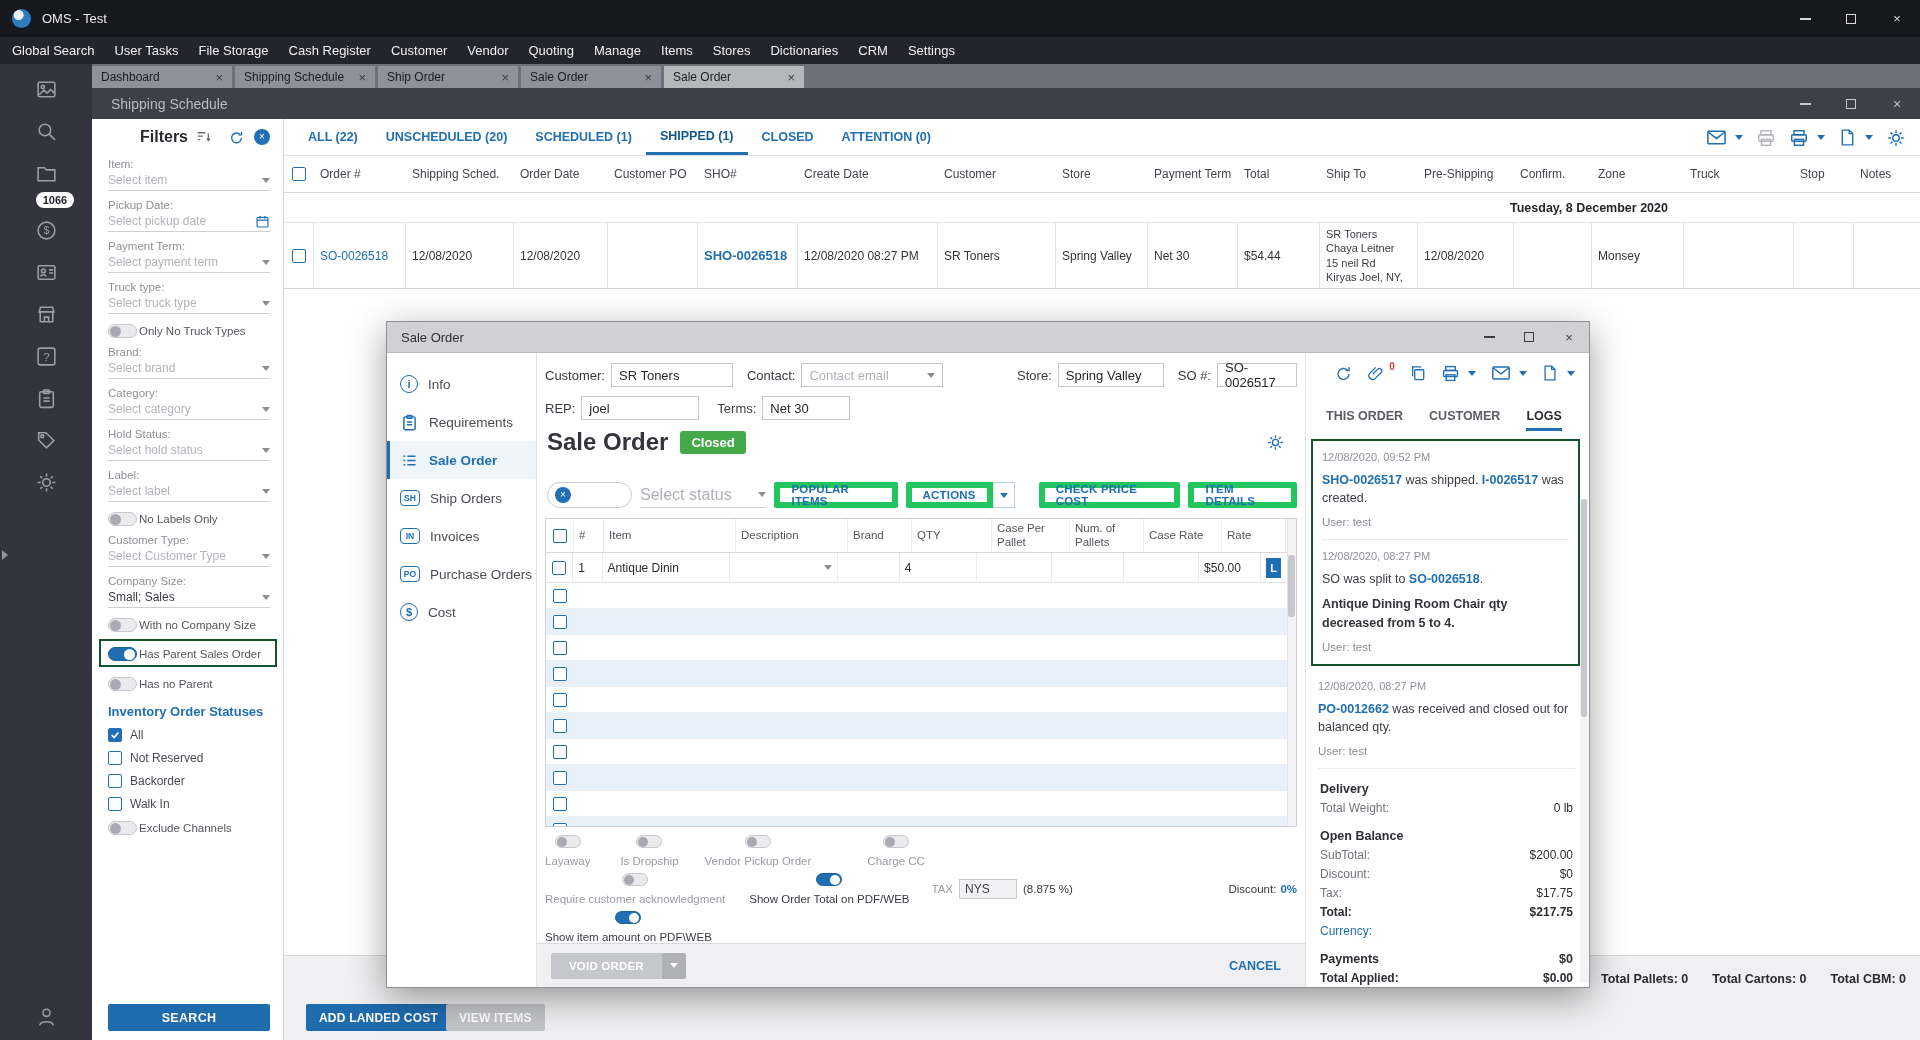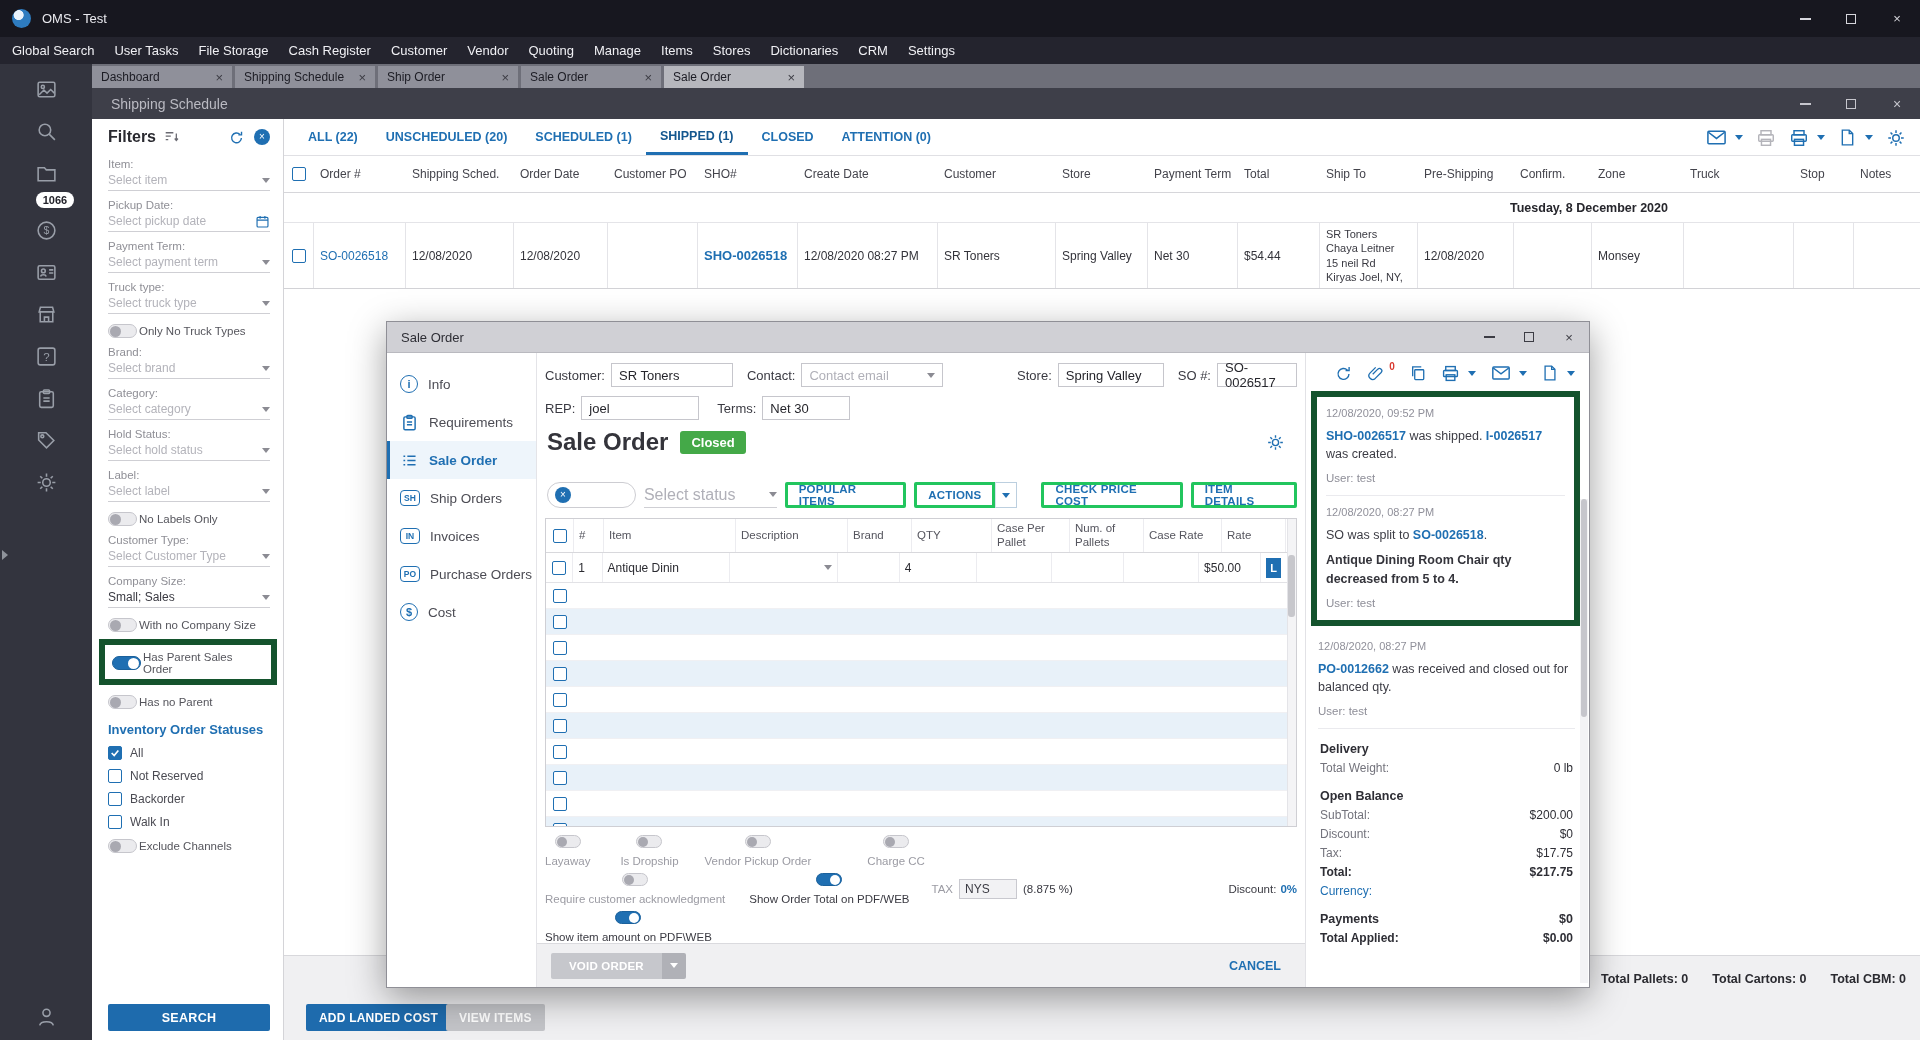--- a/index.html
+++ b/index.html
@@ -50,42 +50,42 @@
   .ss-controls { margin-left:auto; display:flex; height:100%; }
   .ssc { width:46px; height:100%; display:flex; align-items:center; justify-content:center; }
   .ssc .bar-min { background:#c6c6cd; }
   .ssc .box-max { border-color:#c6c6cd; }
   .ssc-x { color:#c6c6cd; font-size:14px; }
 
   
   .filters { position:absolute; left:92px; top:119px; bottom:0; width:192px; background:#fff;
              border-right:1px solid #d4d4d8; padding:9px 13px 9px 16px; display:flex; flex-direction:column;
              overflow:hidden; z-index:7; }
-  .f-head { display:flex; align-items:center; margin-bottom:4px; }
+  .f-head { display:flex; align-items:center; margin-bottom:4px;margin-left:32px; }
   .f-title { font-size:16px; font-weight:bold; color:#2a2a30; }
   .f-sort { margin-left:8px; }
   .f-head-right { margin-left:auto; display:flex; gap:9px; align-items:center; }
   .xcircle { width:16px; height:16px; border-radius:50%; background:#1f6fb2; color:#fff; font-size:10px;
              display:flex; align-items:center; justify-content:center; line-height:1; }
   .f-label { font-size:11.5px; color:#8f8f96; margin-top:8px; }
   .f-control { height:21px; border-bottom:1px solid #cfcfd4; display:flex; align-items:center;
                font-size:12px; color:#b3b3ba; }
   .f-control .val { color:#3a3a42; }
   .car { width:0; height:0; border-left:4px solid transparent; border-right:4px solid transparent;
          border-top:5px solid #8b8b93; margin-left:auto; }
   .car.inl { margin-left:5px; }
   .car.blue { border-top-color:#1f6fb2; }
   .car.white { border-top-color:#fff; }
   .t-row { display:flex; align-items:center; margin-top:10px; gap:2px; }
   .toggle { width:29px; height:14px; border-radius:8px; background:#ebebee; border:1px solid #c6c6cc; position:relative; flex:0 0 auto; }
   .toggle::after { content:""; position:absolute; width:11px; height:11px; border-radius:50%; background:#a9a9b1; left:1px; top:0.5px; }
   .toggle.on { background:#1f6fb2; border-color:#1b619c; }
   .toggle.on::after { background:#fff; left:auto; right:1px; }
   .t-label { font-size:11.5px; color:#55555c; }
-  .annotation { border:6px solid #14532d; }
+  .annotation { border:2px solid #14532d; }
   .ann-filter { margin:7px -7px 0 -9px; padding:4px 7px 4px 7px; }
   .ann-filter .t-row { margin-top:2px; }
   .f-section-title { color:#1f6fb2; font-size:13px; font-weight:bold; margin-top:13px; }
   .cb-row { display:flex; align-items:center; gap:8px; margin-top:9px; }
   .cbox { width:14px; height:14px; border:1.5px solid #1f6fb2; border-radius:2px; flex:0 0 auto;
           display:fl ex; display:flex; align-items:center; justify-content:center; background:#fff; }
   .cbox.checked { background:#1f6fb2; }
   .cb-label { font-size:12px; color:#4a4a52; }
   .f-search { margin-top:auto; height:27px; background:#1e6bad; color:#fff; font-size:12.5px; font-weight:bold;
               display:flex; align-items:center; justify-content:center; border-radius:2px; letter-spacing:.3px; }
@@ -151,21 +151,21 @@
   .mf-input .ph { color:#b0b0b8; }
   .push { margin-left:auto; }
   .m-heading-row { display:flex; align-items:center; margin:8px 0 2px 2px; }
   .m-heading { font-size:24px; font-weight:600; color:#34343b; }
   .m-badge { background:#44a948; color:#fff; font-size:13px; font-weight:bold; border-radius:3px; padding:4px 11px; margin-left:12px; }
   .gear-btn { margin-left:auto; margin-right:12px; }
 
   .m-toolbar { display:flex; align-items:center; gap:8px; margin:24px 0 8px 2px; }
   .clear-pill { width:92px; height:26px; border:1px solid #cdcdd2; border-radius:13px; display:flex; align-items:center; padding-left:7px; }
   .status-sel { width:138px; height:26px; border-bottom:1px solid #cfcfd4; display:flex; align-items:center; font-size:16px; color:#b0b0b8; }
-  .tb-btn { height:26px; border:3px solid #22c55e; background:#fff; color:#1f6fb2; font-size:11.5px; font-weight:bold;
+  .tb-btn { height:26px; border:6px solid #22c55e; background:#fff; color:#1f6fb2; font-size:11.5px; font-weight:bold;
             display:flex; align-items:center; padding:0 11px; border-radius:2px; letter-spacing:.2px; }
   .tb-split { display:flex; }
   .tb-caret-box { width:22px; height:26px; border:1px solid #bccfdf; border-left:1px solid #d5e2ee; display:flex; align-items:center; justify-content:center; }
   .tb-caret-box .car { margin:0; }
 
   .items-wrap { border:1px solid #cfcfd4; margin-top:2px; position:relative; height:322px; overflow:hidden; }
   .it-header { display:flex; border-bottom:1px solid #d8d8dc; height:34px; }
   .ih { font-size:11.5px; color:#55555e; padding:0 5px; border-right:1px solid #ececf0; display:flex; align-items:center; line-height:1.15; }
   .iw-cb{width:28px; justify-content:center;} .iw-num{width:30px} .iw-item{width:132px} .iw-desc{width:112px}
   .iw-brand{width:64px} .iw-qty{width:80px} .iw-cpp{width:78px} .iw-nump{width:74px} .iw-crate{width:78px}
@@ -958,20 +958,34 @@
         </span>
         <span class="ic-group blue-ic">
           <svg viewBox="0 0 22 22" width="18" height="18">
               <path d="M5 2.5h8l4 4v13H5z"></path>
               <path d="M13 2.5v4h4"></path>
             </svg>
           <span class="car blue inl"></span>
         </span>
       </div>
 
+      <div class="r-tabs">
+
+          <div class="r-tab">
+            <span>THIS ORDER</span>
+          </div>
+
+          <div class="r-tab">
+            <span>CUSTOMER</span>
+          </div>
+
+          <div class="r-tab active">
+            <span>LOGS</span>
+          </div>
+        </div>
 
       <div class="r-content">
         <div class="annotation ann-logs">
           <div class="log-entry divided">
             <div class="log-ts">12/08/2020, 09:52 PM</div>
             <div class="log-text">
               <span class="log-link">SHO-0026517</span><span> was shipped. </span><span class="log-link">I-0026517</span><span> was created.</span>
             </div>
             <div class="log-user">User: test</div>
           </div>

